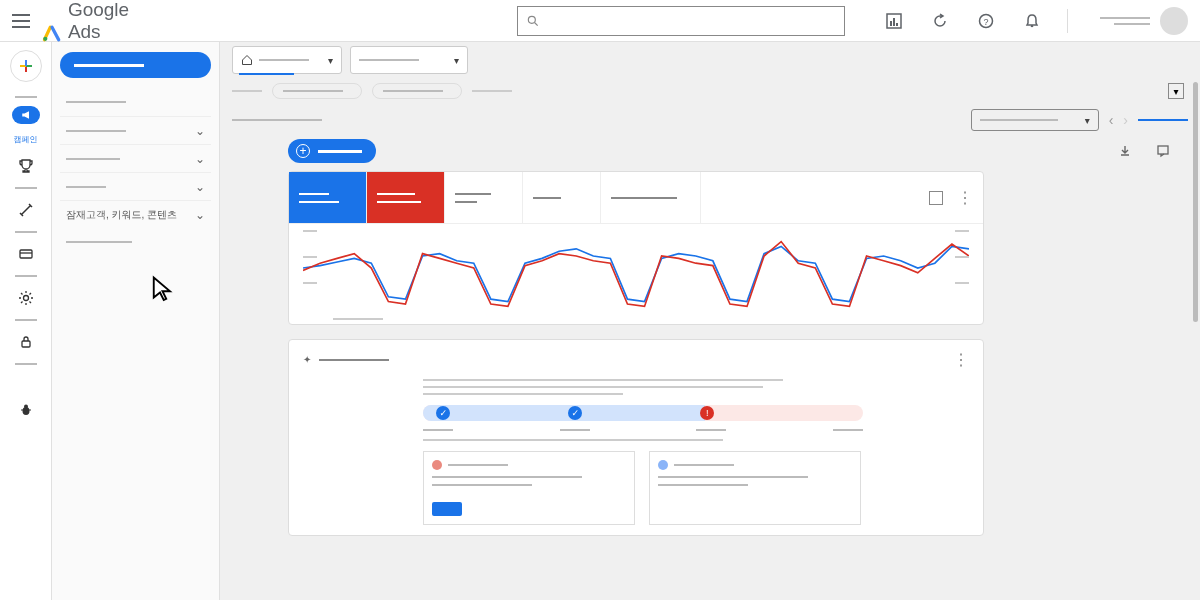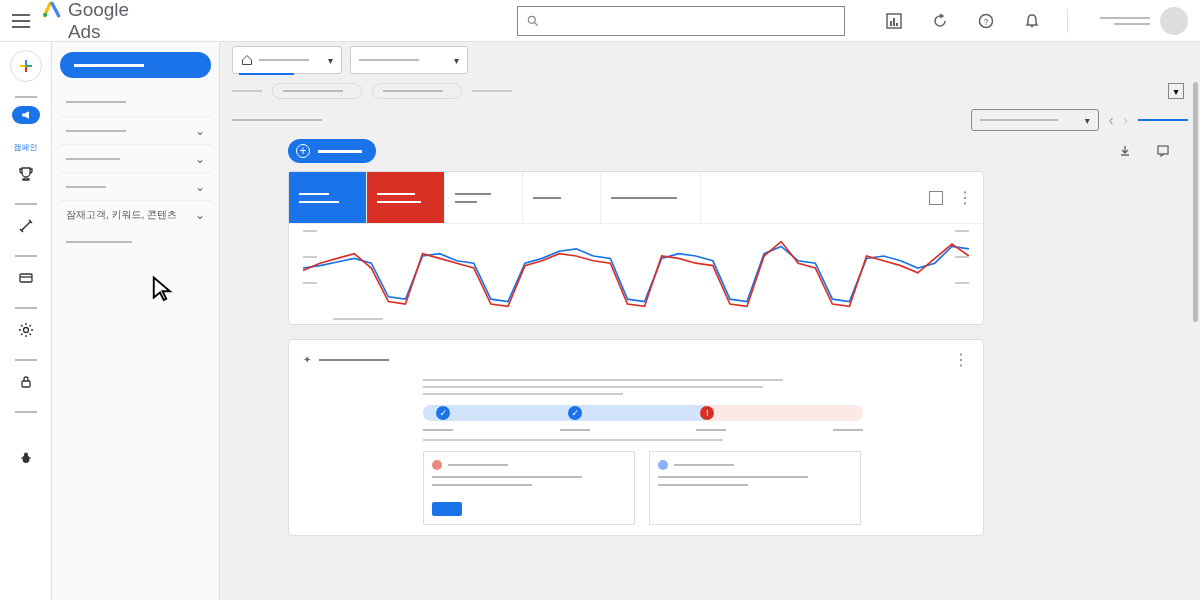--- a/index.html
+++ b/index.html
@@ -2,35 +2,35 @@
 <html><head>
 <meta charset="utf-8">
 <style>
 * { margin: 0; padding: 0; box-sizing: border-box; font-family: Arial, sans-serif; }
 body { width: 1200px; height: 600px; background: #f0f0f0; overflow: hidden; position: relative; }
 
 
 .header { height: 42px; background: #fff; border-bottom: 1px solid #e0e0e0; display: flex; align-items: center; padding: 0 12px; gap: 12px; }
 .hamburger { width: 18px; height: 14px; display: flex; flex-direction: column; justify-content: space-between; cursor: pointer; }
 .hamburger span { height: 2px; background: #5f6368; }
-.logo-area { display: flex; align-items: flex-start; gap: 6px; }
+.logo-area { display: flex; align-items: flex-end; gap: 6px; }
 .logo-icon { width: 20px; height: 20px; position: relative; }
 .logo-text { font-size: 19px; color: #5f6368; }
 .search-box { width: 330px; height: 30px; border: 1px solid #888; display: flex; align-items: center; padding: 0 8px; margin-left: 340px; }
 .header-icons { display: flex; gap: 28px; margin-left: 28px; align-items: center; }
 .hicon { width: 18px; height: 18px; display: flex; align-items: center; justify-content: center; color: #5f6368; }
 .account-area { display: flex; align-items: center; gap: 10px; margin-left: 20px; }
 .acc-line { width: 50px; height: 2px; background: #bbb; }
 .acc-line2 { width: 36px; height: 2px; background: #bbb; }
 .avatar { width: 28px; height: 28px; border-radius: 50%; background: #ddd; }
 
 
 .left-rail { position: absolute; left: 0; top: 42px; width: 52px; height: 558px; background: #fff; border-right: 1px solid #e0e0e0; display: flex; flex-direction: column; align-items: center; padding-top: 8px; gap: 4px; }
 .rail-plus { width: 32px; height: 32px; border-radius: 50%; background: #fff; border: 1px solid #ddd; display: flex; align-items: center; justify-content: center; margin-bottom: 8px; cursor: pointer; }
-.rail-item { width: 48px; display: flex; flex-direction: column; align-items: center; gap: 18px; padding: 4px 0; cursor: pointer; }
+.rail-item { width: 48px; display: flex; flex-direction: column; align-items: center; gap: 10px; padding: 4px 0; cursor: pointer; }
 .rail-item.active { color: #1a73e8; }
 .rail-pill { width: 28px; height: 18px; border-radius: 10px; background: #1a73e8; display: flex; align-items: center; justify-content: center; }
 .rail-label { font-size: 8px; color: #1a73e8; }
 .rail-icon { width: 18px; height: 18px; display: flex; align-items: center; justify-content: center; }
 .rail-underline { width: 22px; height: 2px; background: #bbb; margin-top: 2px; }
 
 
 .left-panel { position: absolute; left: 52px; top: 42px; width: 168px; height: 558px; background: #fafafa; border-right: 1px solid #e0e0e0; padding: 10px 8px; }
 .panel-chip { height: 26px; border-radius: 14px; background: #1a73e8; margin-bottom: 10px; display: flex; align-items: center; padding: 0 14px; }
 .panel-chip-line { width: 70px; height: 3px; background: #fff; }

